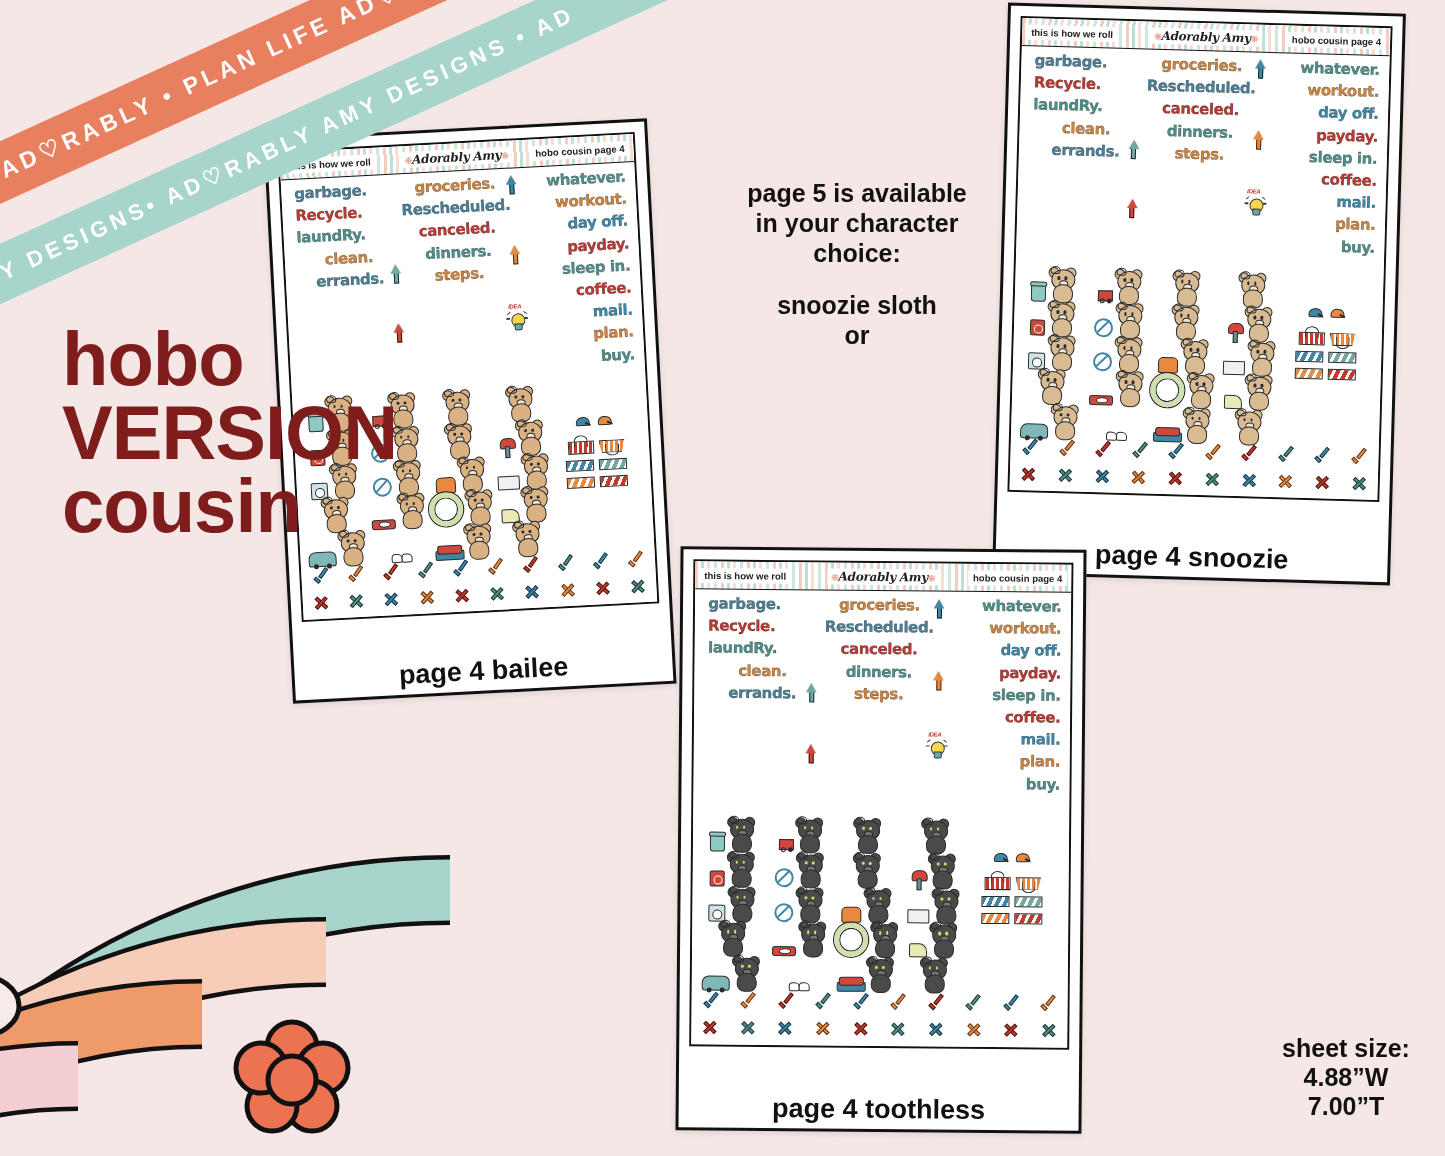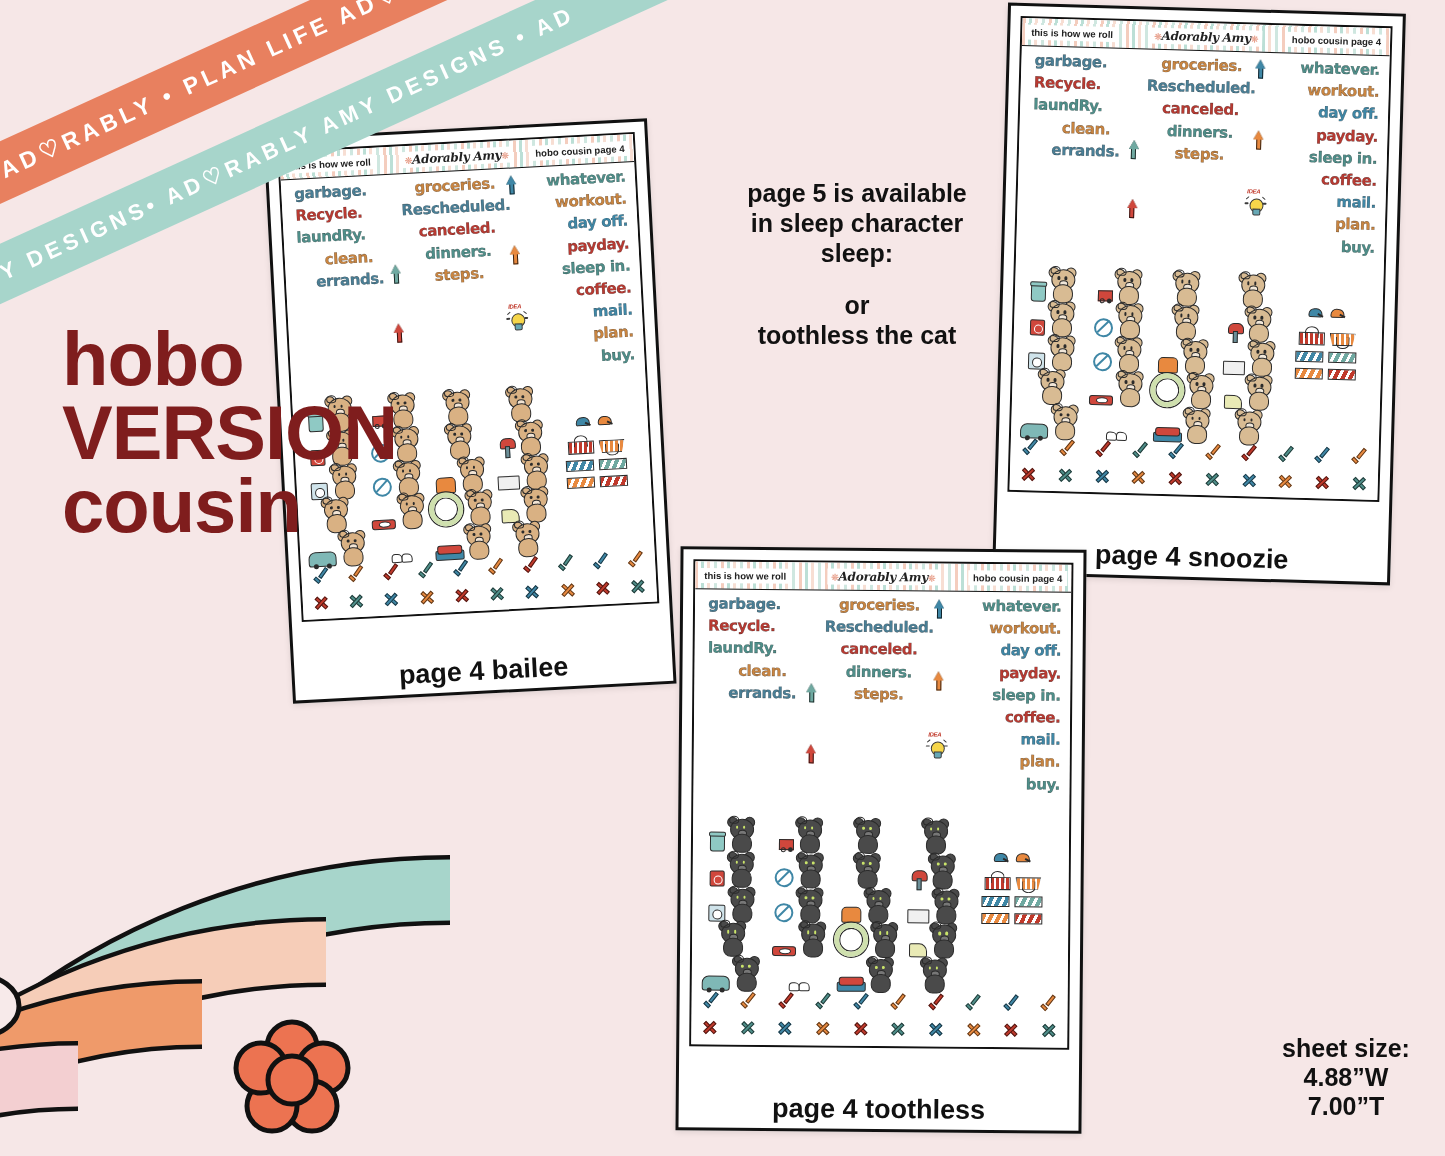--- a/index.html
+++ b/index.html
@@ -358,25 +358,25 @@
   </div>
 
   <div class="title">
     <div>hobo</div>
     <div>VERSION</div>
     <div>cousin</div>
   </div>
 
   <div class="blurb">
     <div>page 5 is available</div>
-    <div>in sleep character</div>
-    <div>sleep:</div>
+    <div>in your character</div>
+    <div>choice:</div>
     <div class="gap"></div>
+    <div>snoozie sloth</div>
     <div>or</div>
-    <div>toothless the cat</div>
   </div>
 
   <div class="sheet-size">
     <div>sheet size:</div>
     <div>4.88”W</div>
     <div>7.00”T</div>
   </div>
 
   <div class="card" id="card-bailee">
     <div class="inner">

